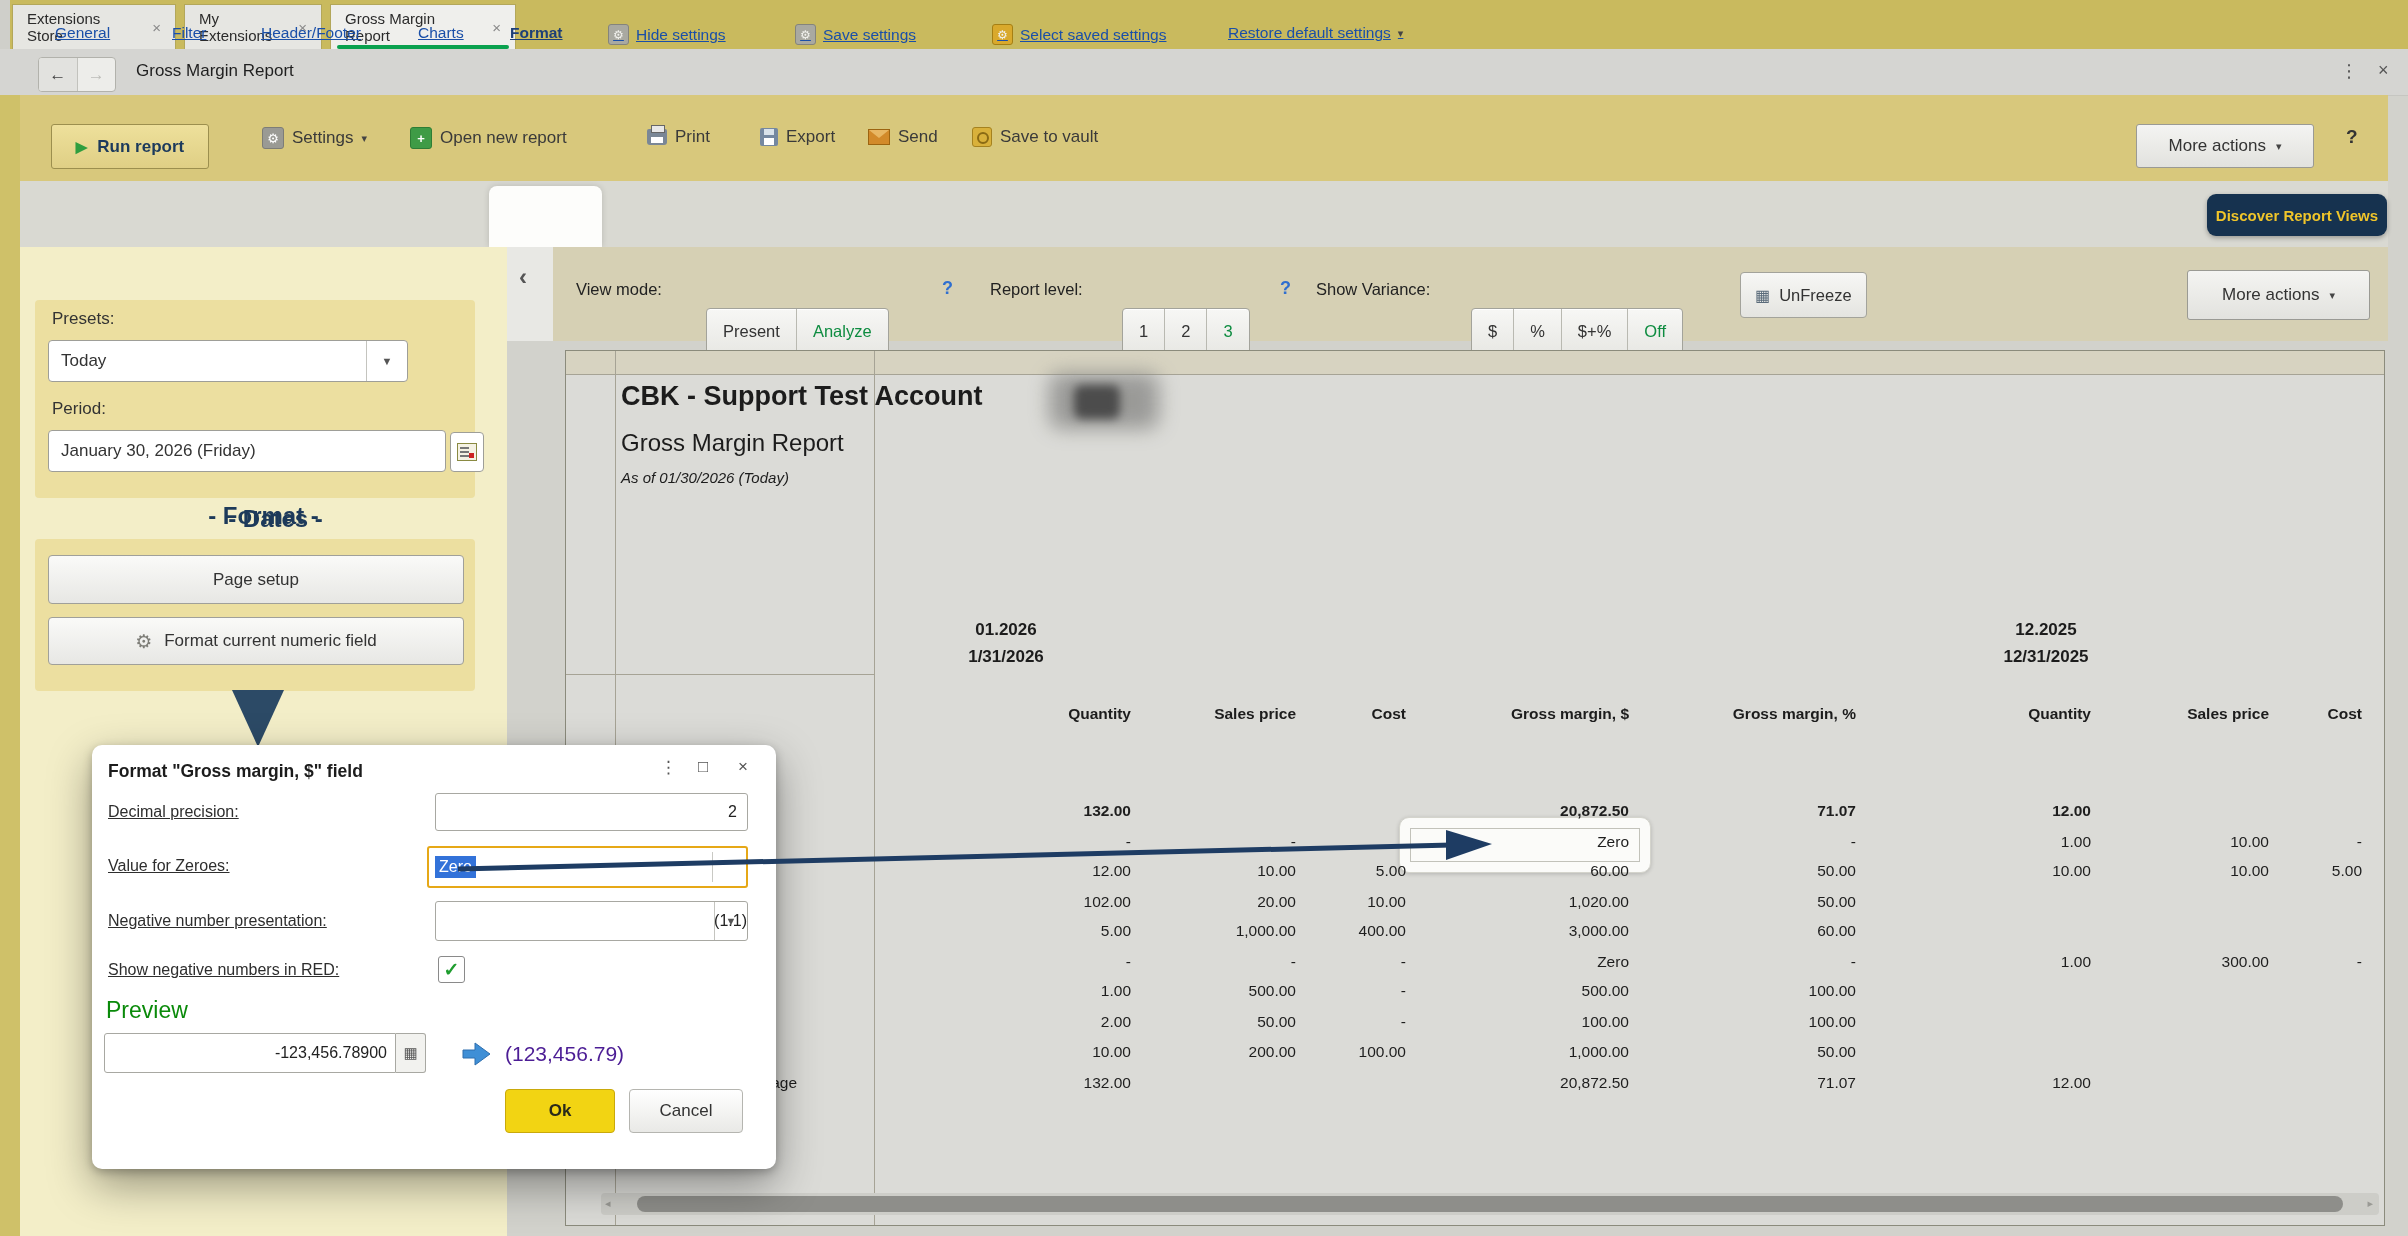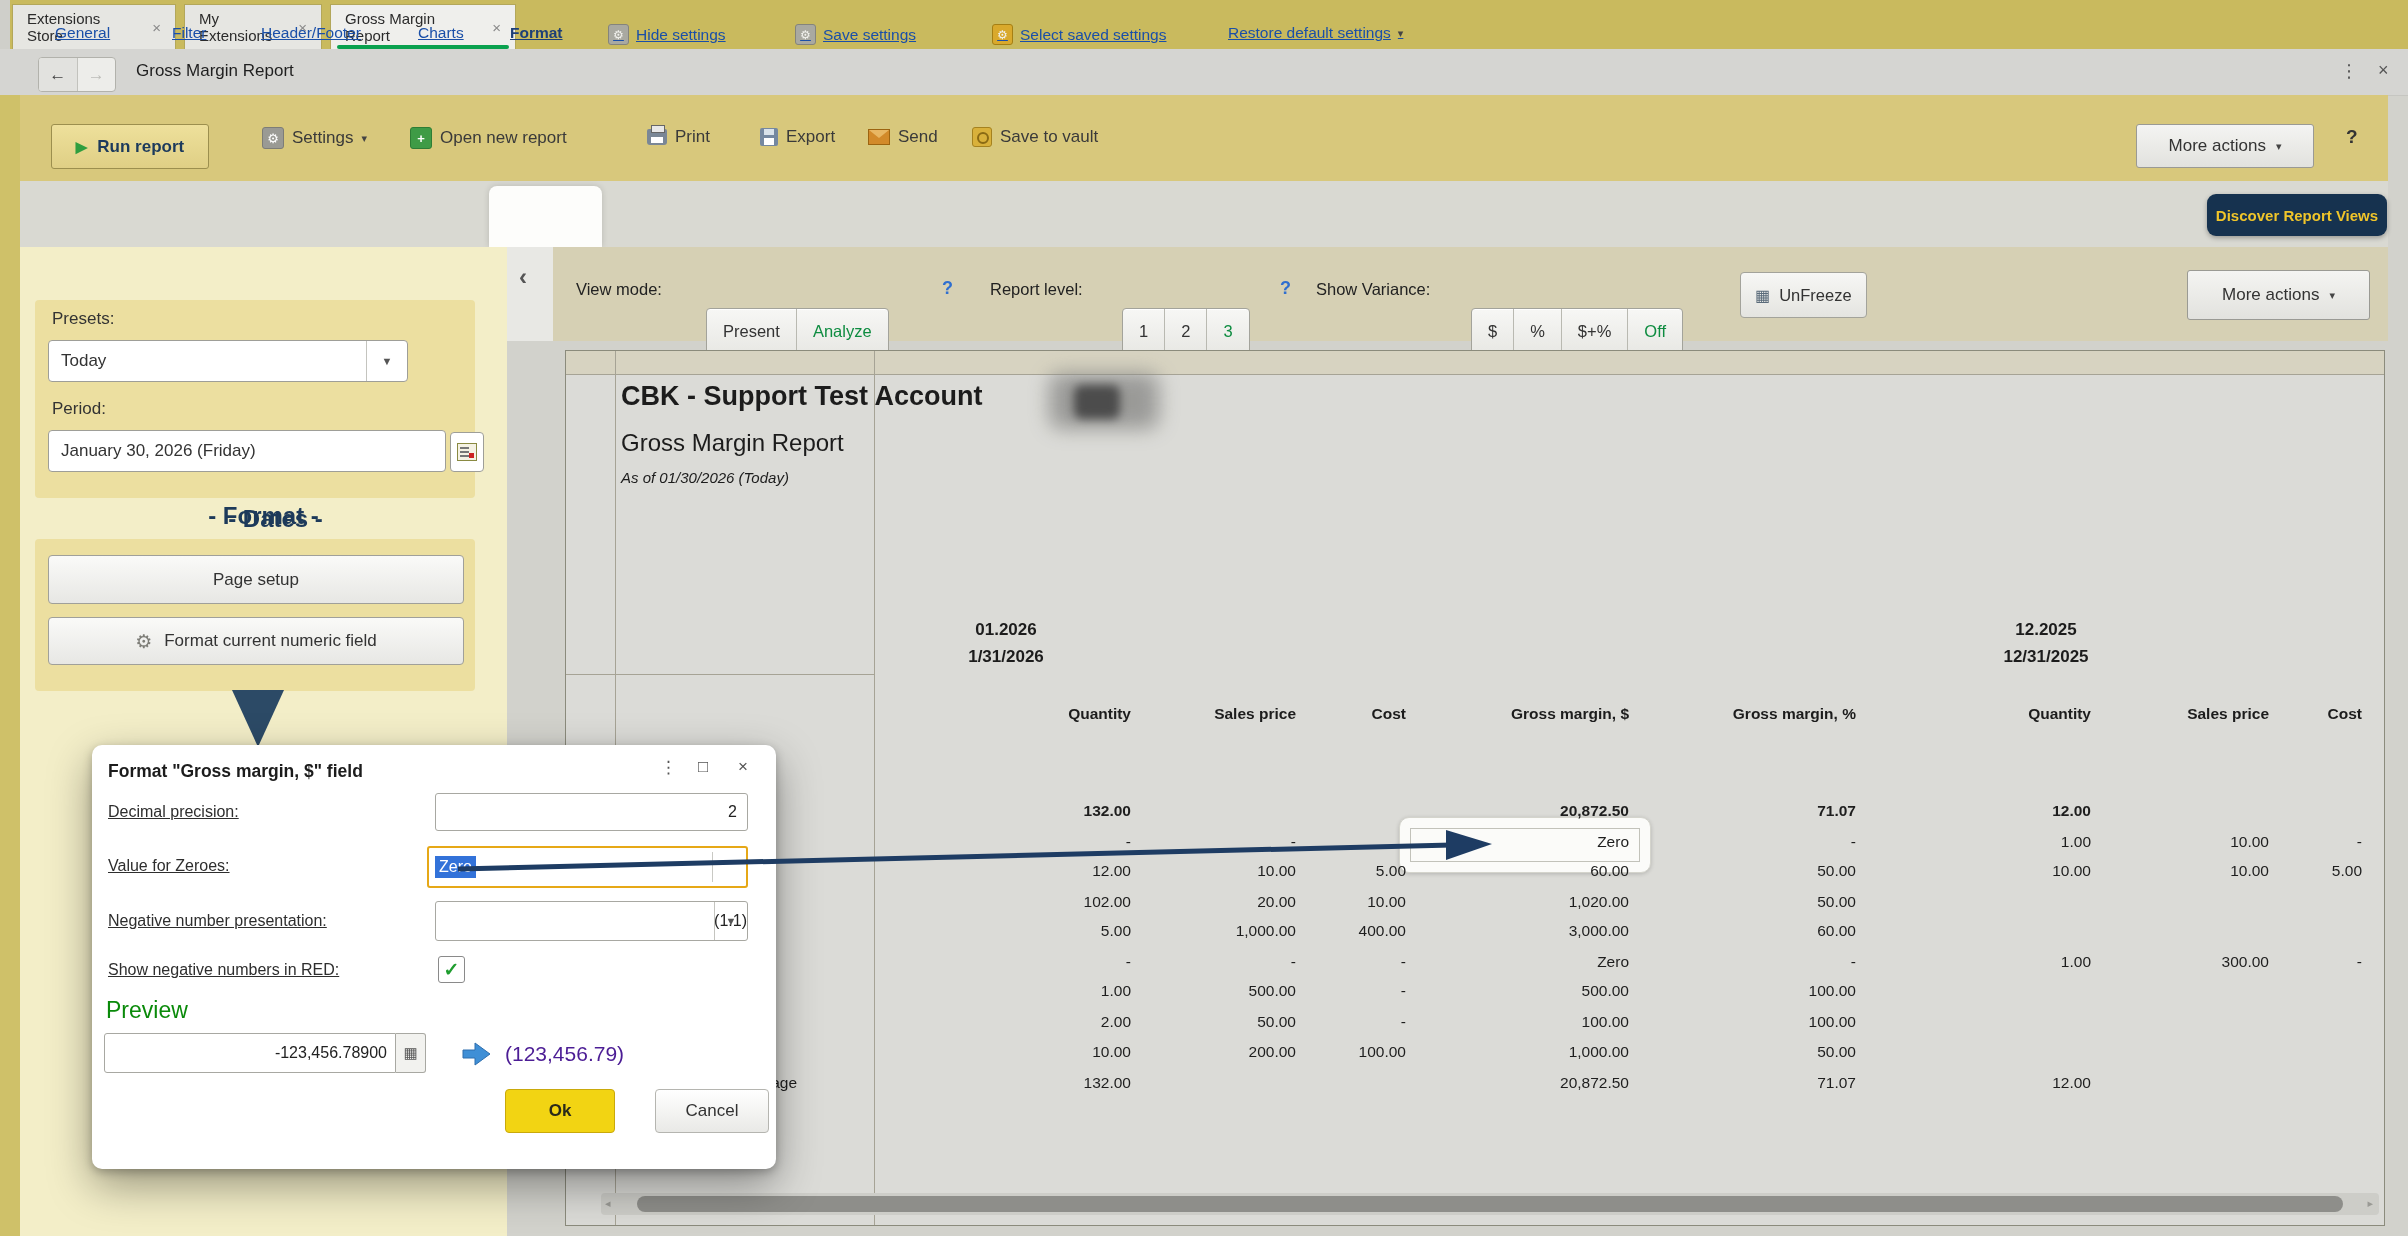--- a/index.html
+++ b/index.html
@@ -121,21 +121,21 @@
   .chk{position:absolute;left:346px;top:211px;width:25px;height:25px;background:#fff;border:1px solid #8a8a8a;border-radius:3px;display:flex;align-items:center;justify-content:center;color:#1f9d2f;font-size:19px;font-weight:bold;}
   .preview-lbl{position:absolute;left:14px;top:252px;font-size:23px;color:#0a8a0a;}
   .pinput{position:absolute;left:12px;top:288px;width:292px;height:40px;border:1px solid #a8a8a2;border-radius:3px 0 0 3px;background:#fff;box-sizing:border-box;
           display:flex;align-items:center;justify-content:flex-end;padding-right:8px;font-size:16px;color:#222;}
   .calcbtn{position:absolute;left:304px;top:288px;width:30px;height:40px;border:1px solid #a8a8a2;border-left:none;border-radius:0 3px 3px 0;background:#f2f2ef;box-sizing:border-box;
            display:flex;align-items:center;justify-content:center;color:#555;font-size:15px;}
   .presult{position:absolute;left:413px;top:297px;font-size:21px;color:#4c1d95;}
   .okbtn{position:absolute;left:413px;top:344px;width:108px;height:42px;background:#f2d413;border:1px solid #c9a90b;border-radius:4px;
          display:flex;align-items:center;justify-content:center;font-size:17px;font-weight:bold;color:#2a2a1a;}
   .cancelbtn{position:absolute;left:537px;top:344px;width:112px;height:42px;background:linear-gradient(#fff,#e9e9e6);border:1px solid #b5b5b0;border-radius:4px;
-         display:flex;align-items:center;justify-content:center;font-size:17px;color:#333;margin-left:26px;}
+         display:flex;align-items:center;justify-content:center;font-size:17px;color:#333;}
   .overlay-svg{left:0;top:0;width:2408px;height:1236px;z-index:80;pointer-events:none;}
   .downarrow-svg{left:0;top:0;width:2408px;height:1236px;z-index:40;pointer-events:none;}
 </style>
 </head>
 <body>
 
 <div class="abs tabstrip">
   <div class="sliver"></div>
   <div id="browser-tabs">
       <div class="btab" style="left: 12px; width: 164px;">

